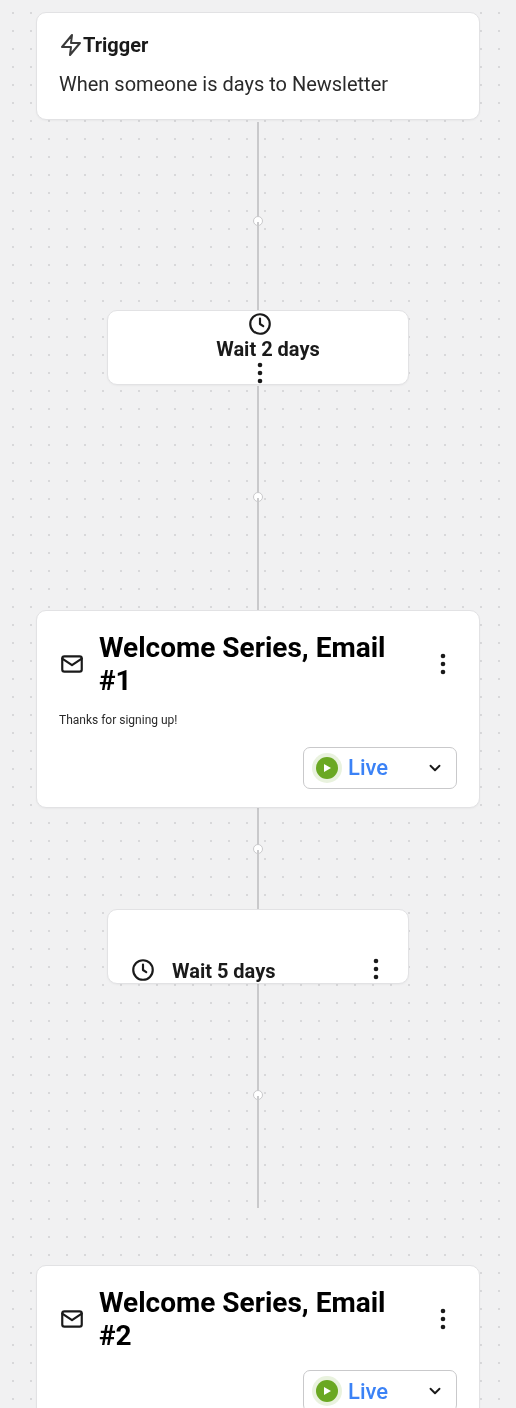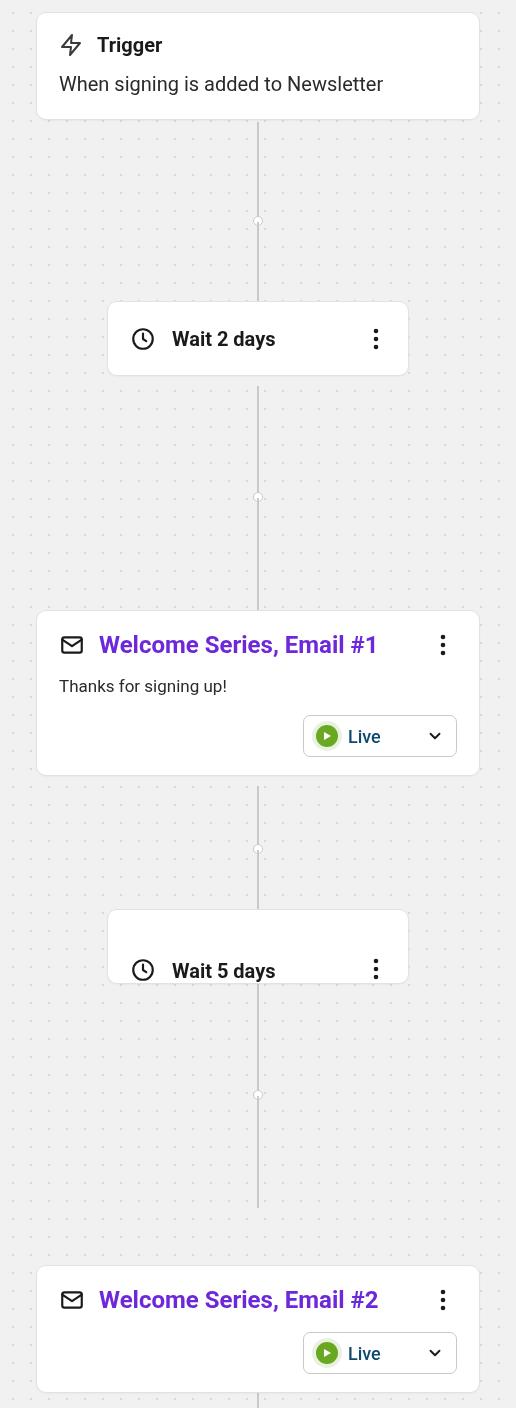--- a/index.html
+++ b/index.html
@@ -45,21 +45,20 @@
   
   .trigger-card {
     left: 36px;
     top: 12px;
     width: 444px;
     padding: 20px 22px 22px 22px;
   }
   .trigger-head {
     display: flex;
     align-items: center;
-    gap: 14px;
     margin-bottom: 14px;
   }
   .trigger-head svg { display:block; }
   .trigger-title {
     font-size: 20px;
     font-weight: 700;
     color: #1a1a1a;
   }
   .trigger-desc {
     font-size: 20px;
@@ -89,27 +88,27 @@
     left: 36px;
     width: 444px;
     padding: 20px 22px 18px 22px;
   }
   .email-head {
     display: flex;
     align-items: center;
     gap: 14px;
   }
   .email-title {
-    font-size: 24px;
+    font-size: 28px;
     font-weight: 700;
-    color: #6d28d9;
+    color: #000000;
     flex: 1;
   }
   .email-desc {
-    font-size: 17px;
+    font-size: 12px;
     color: #2a2a2a;
     margin-top: 16px;
     line-height: 1.3;
   }
   .email-footer {
     display: flex;
     justify-content: flex-end;
     margin-top: 18px;
   }
 
@@ -129,22 +128,22 @@
     height: 22px;
     border-radius: 50%;
     background: #6aa822;
     display: flex;
     align-items: center;
     justify-content: center;
     box-shadow: 0 0 0 4px rgba(106,168,34,0.15);
   }
   .status-icon svg { display:block; }
   .status-label {
-    font-size: 18px;
-    color: #0c4a6e;
+    font-size: 22px;
+    color: #3b82f6;
     font-weight: 500;
     flex: 1;
   }
 
   .kebab {
     width: 28px;
     height: 28px;
     display: flex;
     align-items: center;
     justify-content: center;
@@ -175,24 +174,24 @@
 
 <div class="card trigger-card">
   <div class="trigger-head">
     <span class="bolt">
       <svg width="24" height="24" viewBox="0 0 24 24" fill="none" stroke="#3a3a3a" stroke-width="2" stroke-linecap="round" stroke-linejoin="round">
           <polygon points="13 2 3 14 12 14 11 22 21 10 12 10 13 2"></polygon>
         </svg>
     </span>
     <span class="trigger-title">Trigger</span>
   </div>
-  <div class="trigger-desc">When signing is added to Newsletter</div>
-</div>
-
-<div class="card wait-card" style="top:301px;">
+  <div class="trigger-desc">When someone is days to Newsletter</div>
+</div>
+
+<div class="card wait-card" style="top:310px;flex-direction:column;">
   <span class="clock">
     <svg width="26" height="26" viewBox="0 0 24 24" fill="none" stroke="#1a1a1a" stroke-width="2" stroke-linecap="round" stroke-linejoin="round">
         <circle cx="12" cy="12" r="9"></circle>
         <polyline points="12 7 12 12 15 14"></polyline>
       </svg>
   </span>
   <span class="wait-label">Wait 2 days</span>
   <span class="kebab">
     <svg width="6" height="22" viewBox="0 0 6 22">
         <circle cx="3" cy="3" r="2.3" fill="#1a1a1a"></circle>

